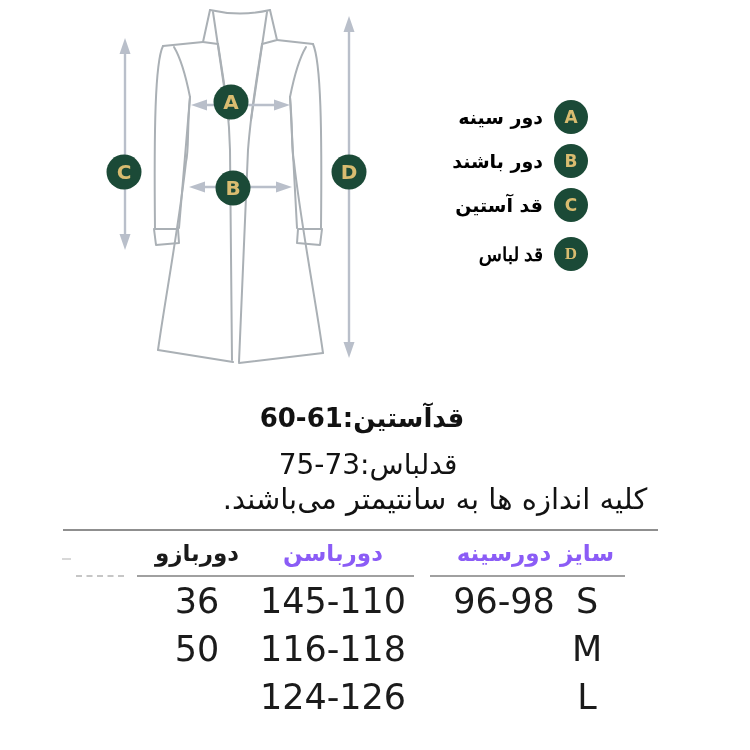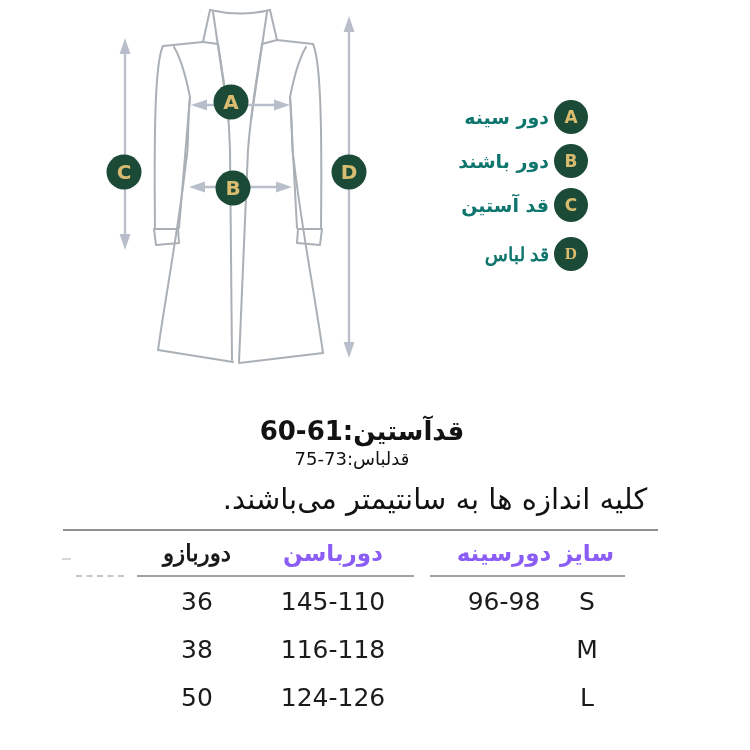--- a/index.html
+++ b/index.html
@@ -6,45 +6,45 @@
   body{
     width:750px;height:750px;position:relative;background:#ffffff;
     font-family:"DejaVu Sans", sans-serif;color:#141414;overflow:hidden;
   }
   
   .diagram-svg{position:absolute;left:80px;top:0;}
   
   .legend{position:absolute;left:400px;top:95px;width:188px;}
   .legend-row{display:flex;align-items:center;justify-content:flex-end;height:44px;}
   .legend-row.gap{margin-top:5px;font-family:Liberation Serif, serif;}
-  .legend-label{font-size:19px;font-weight:bold;color:#0f766e;margin-right:5px;white-space:nowrap;}
+  .legend-label{font-size:19px;font-weight:bold;color:#000000;margin-right:11px;white-space:nowrap;}
   .legend-badge{width:34px;height:34px;border-radius:50%;background:#1b4a37;color:#d9bc70;
     display:flex;align-items:center;justify-content:center;font-size:17px;font-weight:bold;flex:0 0 34px;}
   
   .note{position:absolute;text-align:center;direction:rtl;white-space:nowrap;color:#121212;}
-  .note-sleeve{top:416px;left:162px;width:400px;font-size:26px;font-weight:bold;}
-  .note-length{top:448px;left:152px;width:400px;font-size:18px;font-weight:normal;}
+  .note-sleeve{top:403px;left:162px;width:400px;font-size:26px;font-weight:bold;}
+  .note-length{top:448px;left:168px;width:400px;font-size:28px;font-weight:normal;}
   .note-unit{top:482px;left:185px;width:500px;font-size:29px;font-weight:normal;}
   
   .table-rule{position:absolute;left:63px;top:529px;width:595px;height:2px;background:#8f8f8f;}
   .tcol{position:absolute;top:531px;text-align:center;}
   .tcol-size{left:542px;width:90px;}
   .tcol-chest{left:424px;width:160px;}
   .tcol-hip{left:248px;width:170px;}
   .tcol-arm{left:127px;width:140px;}
   .thead{height:44px;display:flex;align-items:center;justify-content:center;
     font-size:23px;font-weight:bold;color:#8b5cf6;direction:rtl;white-space:nowrap;}
-  .thead.dark{color:#1a1a1a;font-family:Liberation Serif, serif;}
+  .thead.dark{color:#1a1a1a;}
   .tunderline{height:2px;background:#a0a0a0;margin:0 auto;}
   .u-size{width:76px;}
   .u-chest{width:148px;}
   .u-hip{width:161px;}
   .u-arm{width:121px;}
   .tcell{height:48px;display:flex;align-items:center;justify-content:center;
-    font-size:25px;color:#1b1b1b;direction:ltr;white-space:nowrap;}
+    font-size:35px;color:#1b1b1b;direction:ltr;white-space:nowrap;}
   .edge-dash{position:absolute;left:76px;top:575px;width:48px;border-top:2px dashed #c6c6c6;}
   .edge-tick{position:absolute;left:62px;top:558px;width:9px;border-top:2px solid #d8d8d8;}
 </style>
 </head>
 <body>
 
 <svg class="diagram-svg" width="330" height="400" viewBox="0 0 330 400">
 
   <g stroke="#aab0b5" stroke-width="2" fill="none" stroke-linejoin="round" stroke-linecap="round">
 
@@ -174,15 +174,14 @@
   <div class="tunderline u-hip"></div>
   <div class="tcell">145-110</div>
   <div class="tcell">116-118</div>
   <div class="tcell">124-126</div>
 </div>
 
 <div class="tcol tcol-arm">
   <div class="thead dark">دوربازو</div>
   <div class="tunderline u-arm"></div>
   <div class="tcell">36</div>
-  <div class="tcell">38</div>
   <div class="tcell">50</div>
 </div>
 
 </body></html>

